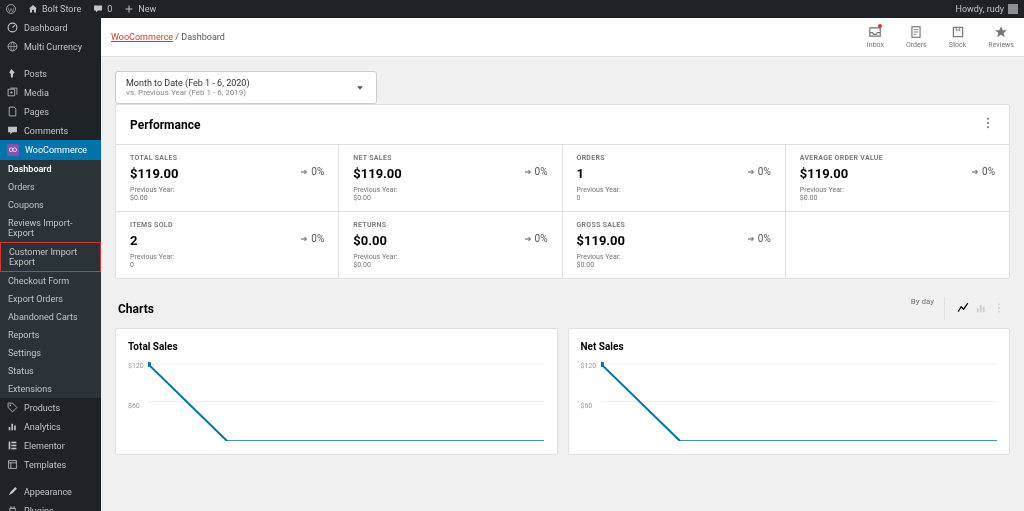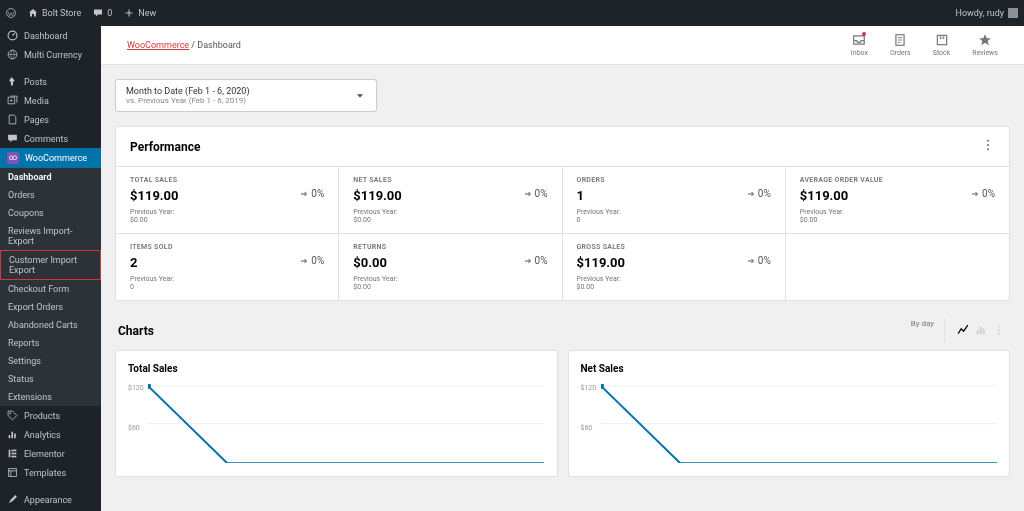--- a/index.html
+++ b/index.html
@@ -1,56 +1,56 @@
 <!DOCTYPE html>
 <html><head>
 <meta charset="utf-8">
 <style>
 * { margin: 0; padding: 0; box-sizing: border-box; font-family: -apple-system, BlinkMacSystemFont, "Segoe UI", Roboto, sans-serif; }
 body { width: 1024px; height: 511px; overflow: hidden; background: #f0f0f1; display: flex; flex-direction: column; }
 
-.admin-bar { height: 26px; background: #1d2327; color: #c3c4c7; display: flex; align-items: center; font-size: 9px; padding: 0 6px; justify-content: space-between; }
+.admin-bar { height: 18px; background: #1d2327; color: #c3c4c7; display: flex; align-items: center; font-size: 9px; padding: 0 6px; justify-content: space-between; }
 .admin-bar-left { display: flex; gap: 12px; align-items: center; }
 .admin-bar-item { display: flex; align-items: center; gap: 4px; cursor: pointer; color: #c3c4c7; }
 .admin-bar-item svg { width: 10px; height: 10px; fill: #c3c4c7; }
 .admin-bar-right { display: flex; align-items: center; gap: 4px; justify-content: space-between; }
 
 .main-layout { display: flex; flex: 1; overflow: hidden; }
 
 .sidebar { width: 101px; background: #1d2327; color: #c3c4c7; overflow-y: auto; font-size: 9px; }
 .sidebar-item { display: flex; align-items: center; gap: 6px; padding: 4px 7px; cursor: pointer; color: #c3c4c7; }
 .sidebar-item.active { background: #0073aa; color: #fff; }
 .sidebar-item svg { width: 11px; height: 11px; fill: currentColor; flex-shrink: 0; }
 .submenu { background: #2c3338; }
 .submenu-item { padding: 4px 7px 4px 8px; cursor: pointer; color: #c3c4c7; }
 .submenu-item.active { color: #fff; font-weight: 600; }
 .submenu-item.highlighted { border: 1px solid #d63638; }
 
 .content { flex: 1; overflow-y: auto; background: #f0f0f1; display: flex; flex-direction: column; }
 
-.header-white { background: #fff; border-bottom: 1px solid #e0e0e0; padding: 7px 26px; display: flex; justify-content: space-between; align-items: center; }
+.header-white { background: #fff; border-bottom: 1px solid #e0e0e0; padding: 7px 10px; display: flex; justify-content: space-between; align-items: center; }
 .breadcrumb { font-size: 9px; }
 .breadcrumb a { color: #d63638; text-decoration: underline; cursor: pointer; }
 .breadcrumb span { color: #555; }
 
 .header-actions { display: flex; gap: 22px; }
 .header-action { display: flex; flex-direction: column; align-items: center; gap: 2px; cursor: pointer; position: relative; }
 .header-action svg { width: 14px; height: 14px; fill: #757575; }
 .header-action-label { font-size: 7px; color: #757575; }
 .notification-dot { position: absolute; top: -1px; right: 2px; width: 4px; height: 4px; background: #d63638; border-radius: 50%; }
 
 .content-body { padding: 14px; }
 
 .date-range-label { font-size: 9px; color: #555; margin-bottom: 4px; }
 .date-range-select { background: #fff; border: 1px solid #ccc; border-radius: 3px; padding: 6px 10px; width: 262px; display: flex; justify-content: space-between; align-items: center; cursor: pointer; }
 .date-range-primary { font-size: 9px; color: #333; }
 .date-range-secondary { font-size: 8px; color: #888; }
 .date-range-select svg { width: 12px; height: 12px; fill: #555; }
 
-.panel { background: #fff; border: 1px solid #e0e0e0; border-radius: 2px; margin-top: 14px; }
+.panel { background: #fff; border: 1px solid #e0e0e0; border-radius: 2px; }
 .panel-header { display: flex; justify-content: space-between; align-items: center; padding: 10px 14px; }
 .panel-title { font-size: 12px; font-weight: 700; }
 .panel-menu svg { width: 14px; height: 14px; fill: #757575; cursor: pointer; }
 
 .kpi-grid { display: grid; grid-template-columns: repeat(4, 1fr); }
 .kpi { border-top: 1px solid #e0e0e0; border-right: 1px solid #e0e0e0; padding: 9px 14px; }
 .kpi:nth-child(4n) { border-right: none; }
 .kpi-label { font-size: 7px; color: #757575; text-transform: uppercase; font-weight: 600; letter-spacing: 0.3px; }
 .kpi-row { display: flex; justify-content: space-between; align-items: flex-start; margin-top: 4px; }
 .kpi-value { font-size: 13px; font-weight: 700; }

